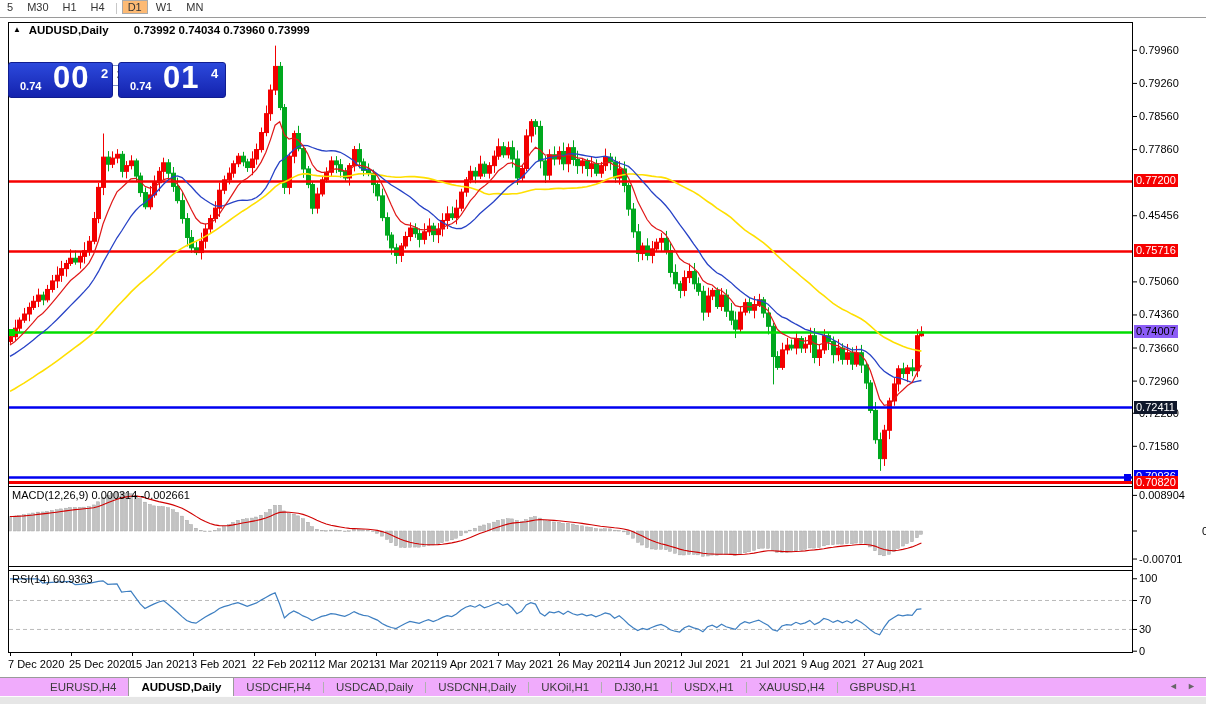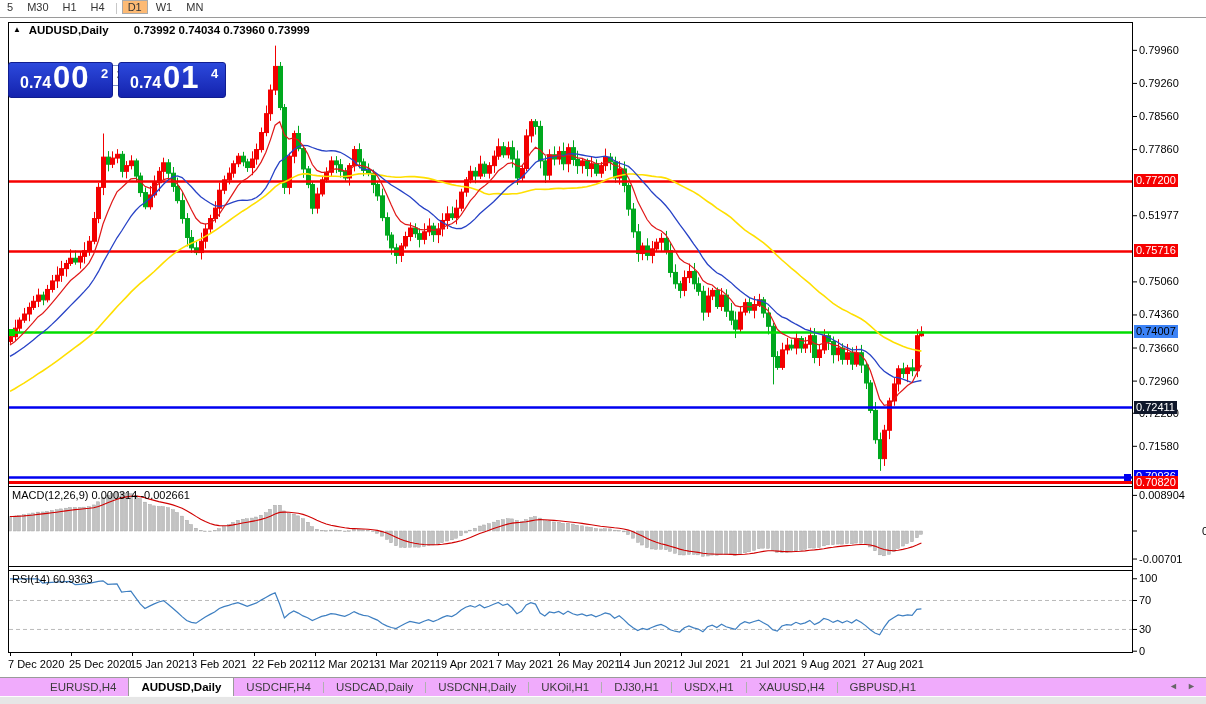--- a/index.html
+++ b/index.html
@@ -24,21 +24,21 @@
     border:1px solid #1525a0;border-radius:3px;color:#fff;font-size:12.5px;text-align:center;
     line-height:20px;box-sizing:border-box;cursor:pointer;}
   #spinner{position:absolute;left:50px;top:0;width:104px;height:21px;background:#fff;
     border:1px solid #8193c9;box-sizing:border-box;}
   .spinbtn{position:absolute;top:1px;width:15px;height:17px;background:linear-gradient(#f3f6fd,#d7dff2);
     border:1px solid #a9b6d9;color:#3a55d0;font-size:7px;text-align:center;line-height:16px;cursor:pointer;}
   #vol{position:absolute;left:18px;top:1px;width:64px;height:17px;font-size:12.5px;color:#000;
     text-align:right;line-height:17px;}
   .pricepanel{position:absolute;top:62px;height:36px;background:linear-gradient(180deg,#2c49dc,#1423ae);
     border:1px solid #101d90;border-radius:3px;color:#fff;box-sizing:border-box;cursor:pointer;}
-  .pp-small{position:absolute;left:11px;bottom:5px;font-size:16px;font-weight:bold;}
+  .pp-small{position:absolute;left:11px;bottom:5px;font-size:11px;font-weight:bold;}
   .pp-big{position:absolute;left:44px;top:-3px;font-size:31px;font-weight:bold;letter-spacing:1px;}
   .pp-sup{position:absolute;left:92px;top:3px;font-size:13px;font-weight:bold;}
   
   .ticklabel{position:absolute;font-size:11px;color:#000;white-space:nowrap;}
   .lvllabel{position:absolute;font-size:11px;height:13px;line-height:13px;padding:0 2px;white-space:nowrap;}
   .datelabel{position:absolute;font-size:11px;color:#000;white-space:nowrap;}
   #macd-label,#rsi-label{font-size:11px;color:#000;white-space:nowrap;}
   
   #tab-bar{left:0;top:677px;width:1206px;height:19px;background:#f0abfc;border-top:1px solid #9a9a9a;box-sizing:border-box;}
   #tab-strip{position:absolute;left:38px;top:0;height:18px;display:flex;align-items:center;}
@@ -753,30 +753,30 @@
   </div>
 
   <div class="abs" id="macd-label" style="left:12px;top:489px;">MACD(12,26,9) 0.000314 -0.002661</div>
   <div class="abs" id="rsi-label" style="left:12px;top:573px;">RSI(14) 60.9363</div>
 
   <div class="abs" id="price-axis" style="left:0;top:0;width:1206px;height:704px;pointer-events:none;">
       <div class="ticklabel" style="left:1139px;top:44px;">0.79960</div>
       <div class="ticklabel" style="left:1139px;top:77px;">0.79260</div>
       <div class="ticklabel" style="left:1139px;top:110px;">0.78560</div>
       <div class="ticklabel" style="left:1139px;top:143px;">0.77860</div>
-      <div class="ticklabel" style="left:1139px;top:209px;">0.51977</div>
+      <div class="ticklabel" style="left:1139px;top:209px;">0.45456</div>
       <div class="ticklabel" style="left:1139px;top:275px;">0.75060</div>
       <div class="ticklabel" style="left:1139px;top:308px;">0.74360</div>
       <div class="ticklabel" style="left:1139px;top:342px;">0.73660</div>
       <div class="ticklabel" style="left:1139px;top:375px;">0.72960</div>
       <div class="ticklabel" style="left:1139px;top:407px;">0.72280</div>
       <div class="ticklabel" style="left:1139px;top:440px;">0.71580</div>
       <div class="lvllabel" style="left:1134px;top:174px;background:#f60000;color:#fff;">0.77200</div>
       <div class="lvllabel" style="left:1134px;top:244px;background:#f60000;color:#fff;">0.75716</div>
-      <div class="lvllabel" style="left:1134px;top:325px;background:#3b82f6;color:#000;">0.74007</div>
+      <div class="lvllabel" style="left:1134px;top:325px;background:#8b5cf6;color:#000;">0.74007</div>
       <div class="lvllabel" style="left:1134px;top:401px;background:#0f172a;color:#fff;">0.72411</div>
       <div class="lvllabel" style="left:1134px;top:470px;background:#0000f0;color:#fff;">0.70936</div>
       <div class="lvllabel" style="left:1134px;top:476px;background:#f60000;color:#fff;">0.70820</div>
       <div class="ticklabel" style="left:1139px;top:489px;">0.008904</div>
       <div class="ticklabel" style="left:1202px;top:525px;">0.00</div>
       <div class="ticklabel" style="left:1139px;top:553px;">-0.00701</div>
       <div class="ticklabel" style="left:1139px;top:572px;">100</div>
       <div class="ticklabel" style="left:1139px;top:594px;">70</div>
       <div class="ticklabel" style="left:1139px;top:623px;">30</div>
       <div class="ticklabel" style="left:1139px;top:645px;">0</div>

